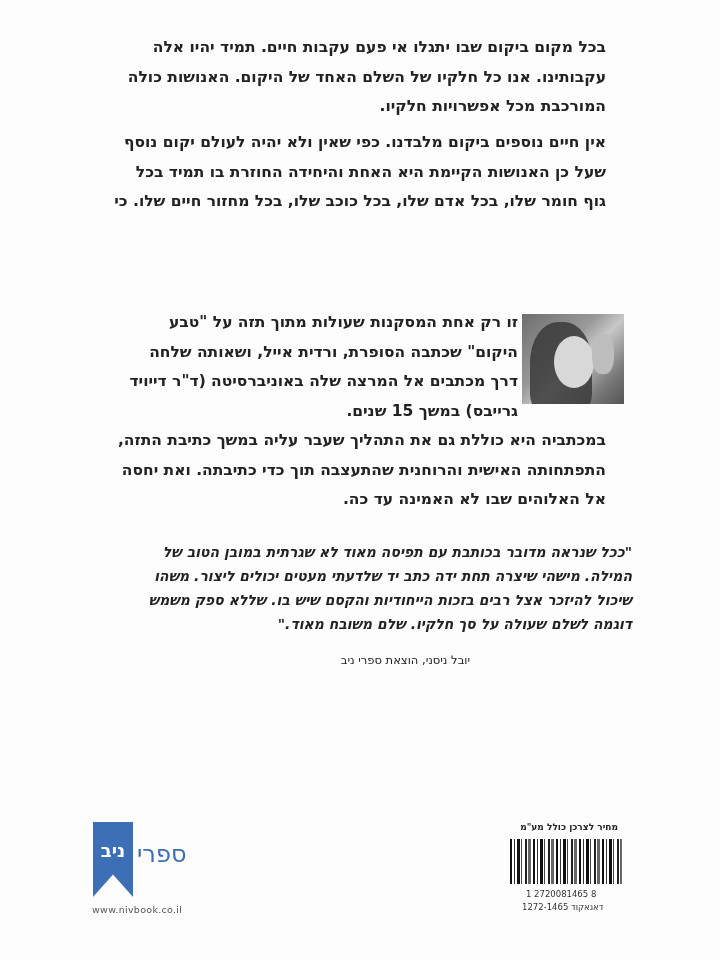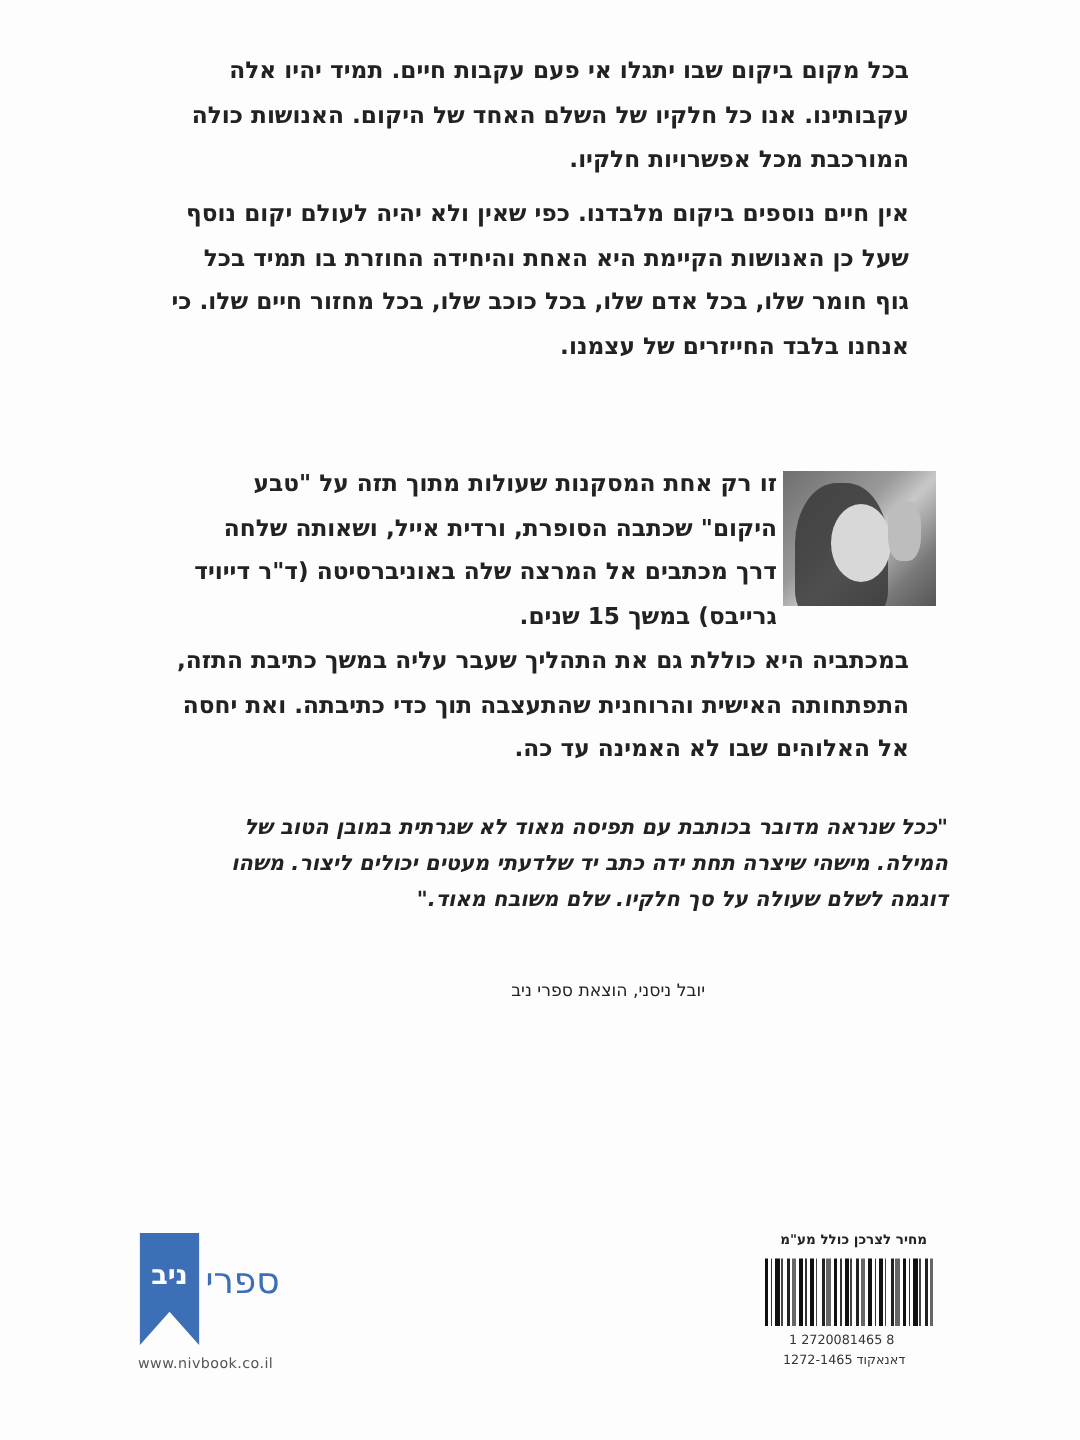--- a/index.html
+++ b/index.html
@@ -77,21 +77,20 @@
   <div class="para" id="p1">
     <span class="line">בכל מקום ביקום שבו יתגלו אי פעם עקבות חיים. תמיד יהיו אלה</span>
     <span class="line">עקבותינו. אנו כל חלקיו של השלם האחד של היקום. האנושות כולה</span>
     <span class="line">המורכבת מכל אפשרויות חלקיו.</span>
   </div>
 
   <div class="para" id="p2">
     <span class="line">אין חיים נוספים ביקום מלבדנו. כפי שאין ולא יהיה לעולם יקום נוסף</span>
     <span class="line">שעל כן האנושות הקיימת היא האחת והיחידה החוזרת בו תמיד בכל</span>
     <span class="line">גוף חומר שלו, בכל אדם שלו, בכל כוכב שלו, בכל מחזור חיים שלו. כי</span>
-    <span class="line">אנחנו בלבד החייזרים של עצמנו.</span>
   </div>
 
   <div class="photo">
     <div class="hair"></div>
     <div class="face"></div>
     <div class="hand"></div>
   </div>
 
   <div class="para" id="bio">
     <span class="line">זו רק אחת המסקנות שעולות מתוך תזה על "טבע</span>
@@ -102,20 +101,21 @@
 
   <div class="para" id="p4">
     <span class="line">במכתביה היא כוללת גם את התהליך שעבר עליה במשך כתיבת התזה,</span>
     <span class="line">התפתחותה האישית והרוחנית שהתעצבה תוך כדי כתיבתה. ואת יחסה</span>
     <span class="line">אל האלוהים שבו לא האמינה עד כה.</span>
   </div>
 
   <div class="quote">
     <span class="line">"ככל שנראה מדובר בכותבת עם תפיסה מאוד לא שגרתית במובן הטוב של</span>
     <span class="line">המילה. מישהי שיצרה תחת ידה כתב יד שלדעתי מעטים יכולים ליצור. משהו</span>
+    <span class="line">שיכול להיזכר אצל רבים בזכות הייחודיות והקסם שיש בו. שללא ספק משמש</span>
     <span class="line">דוגמה לשלם שעולה על סך חלקיו. שלם משובח מאוד."</span>
   </div>
   <div class="credit">יובל ניסני, הוצאת ספרי ניב</div>
 
   <div class="logo">
     <div class="ribbon"></div>
     <div class="ribbon-text">ניב</div>
     <div class="logo-name">ספרי</div>
     <div class="logo-url">www.nivbook.co.il</div>
   </div>

